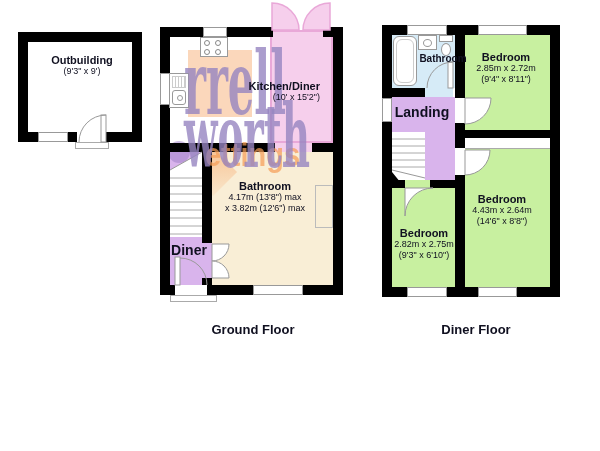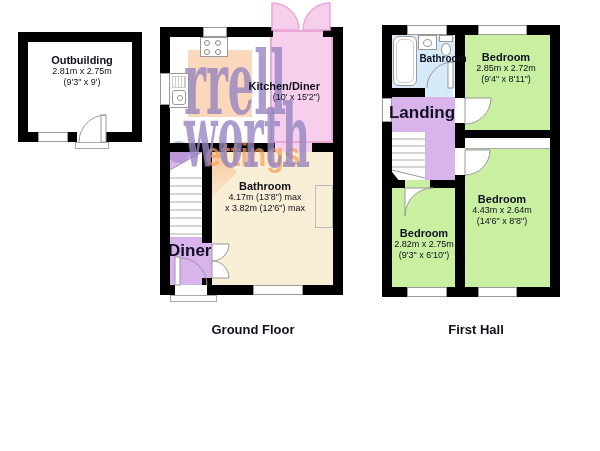--- a/index.html
+++ b/index.html
@@ -6,21 +6,21 @@
   #plan{position:relative;width:600px;height:451px;background:#fff;overflow:hidden;
         font-family:"Liberation Sans",sans-serif;}
   .abs{position:absolute;}
   .wall{position:absolute;background:#000;}
   .win{position:absolute;background:#fff;border:1px solid #999;box-sizing:border-box;}
   .opening{position:absolute;background:#fff;}
   .step{position:absolute;background:#fff;border:1px solid #aaa;box-sizing:border-box;}
   .fix{position:absolute;background:#fff;border:1px solid #999;box-sizing:border-box;}
   .room-label{position:absolute;text-align:center;color:#101020;pointer-events:none;}
   .rname{font-weight:bold;font-size:11px;line-height:12px;}
-  .rname.big{font-size:17px;line-height:13px;}
+  .rname.big{font-size:14px;line-height:13px;}
   .rname.sm{font-size:10px;line-height:11px;margin-left:10px;}
   .rdim{font-size:9px;line-height:10.5px;}
   .floor-label{position:absolute;font-weight:bold;font-size:13px;color:#101020;text-align:center;}
   svg{position:absolute;left:0;top:0;pointer-events:none;}
   .burner{position:absolute;width:6px;height:6px;border:1px solid #888;border-radius:50%;box-sizing:border-box;background:#fff;}
 </style>
 </head>
 <body>
 
 <div id="plan">
@@ -33,21 +33,20 @@
     <div class="wall" style="left:0;top:100px;width:124px;height:10px;"></div>
     <div class="win" style="left:20px;top:100px;width:30px;height:10px;"></div>
     <div class="opening" style="left:59px;top:100px;width:29px;height:10px;"></div>
     <div class="step" style="left:57px;top:110px;width:34px;height:7px;"></div>
     <svg width="124" height="122" viewBox="0 0 124 122">
       <rect x="83" y="83" width="5" height="27" fill="#fff" stroke="#999" stroke-width="1"></rect>
       <path d="M88,83 A27,27 0 0 0 61,110" fill="none" stroke="#999" stroke-width="1"></path>
     </svg>
     <div class="room-label" style="left:10px;top:22px;width:108px;">
       <div class="rname">Outbuilding</div>
-      <div class="rdim">2.81m x 2.75m</div>
       <div class="rdim">(9'3" x 9')</div>
     </div>
   </div>
 
   <div class="abs" style="left:160px;top:0;width:190px;height:305px;">
 
     <div class="abs" style="left:10px;top:37px;width:163px;height:106px;background:#fff;"></div>
     <div class="abs" style="left:52px;top:152px;width:121px;height:133px;background:#f9eed6;"></div>
     <div class="abs" style="left:10px;top:152px;width:32px;height:85px;background:#d9b4ec;"></div>
     <div class="abs" style="left:10px;top:237px;width:42px;height:48px;background:#d9b4ec;"></div>
@@ -202,15 +201,15 @@
       <div class="rdim">(14'6" x 8'8")</div>
     </div>
     <div class="room-label" style="left:9px;top:207px;width:70px;">
       <div class="rname">Bedroom</div>
       <div class="rdim">2.82m x 2.75m</div>
       <div class="rdim">(9'3" x 6'10")</div>
     </div>
   </div>
 
   <div class="floor-label" style="left:183px;top:322px;width:140px;">Ground Floor</div>
-  <div class="floor-label" style="left:406px;top:322px;width:140px;">First Hall</div>
+  <div class="floor-label" style="left:406px;top:322px;width:140px;">Diner Floor</div>
 
 </div>
 
 </body></html>

